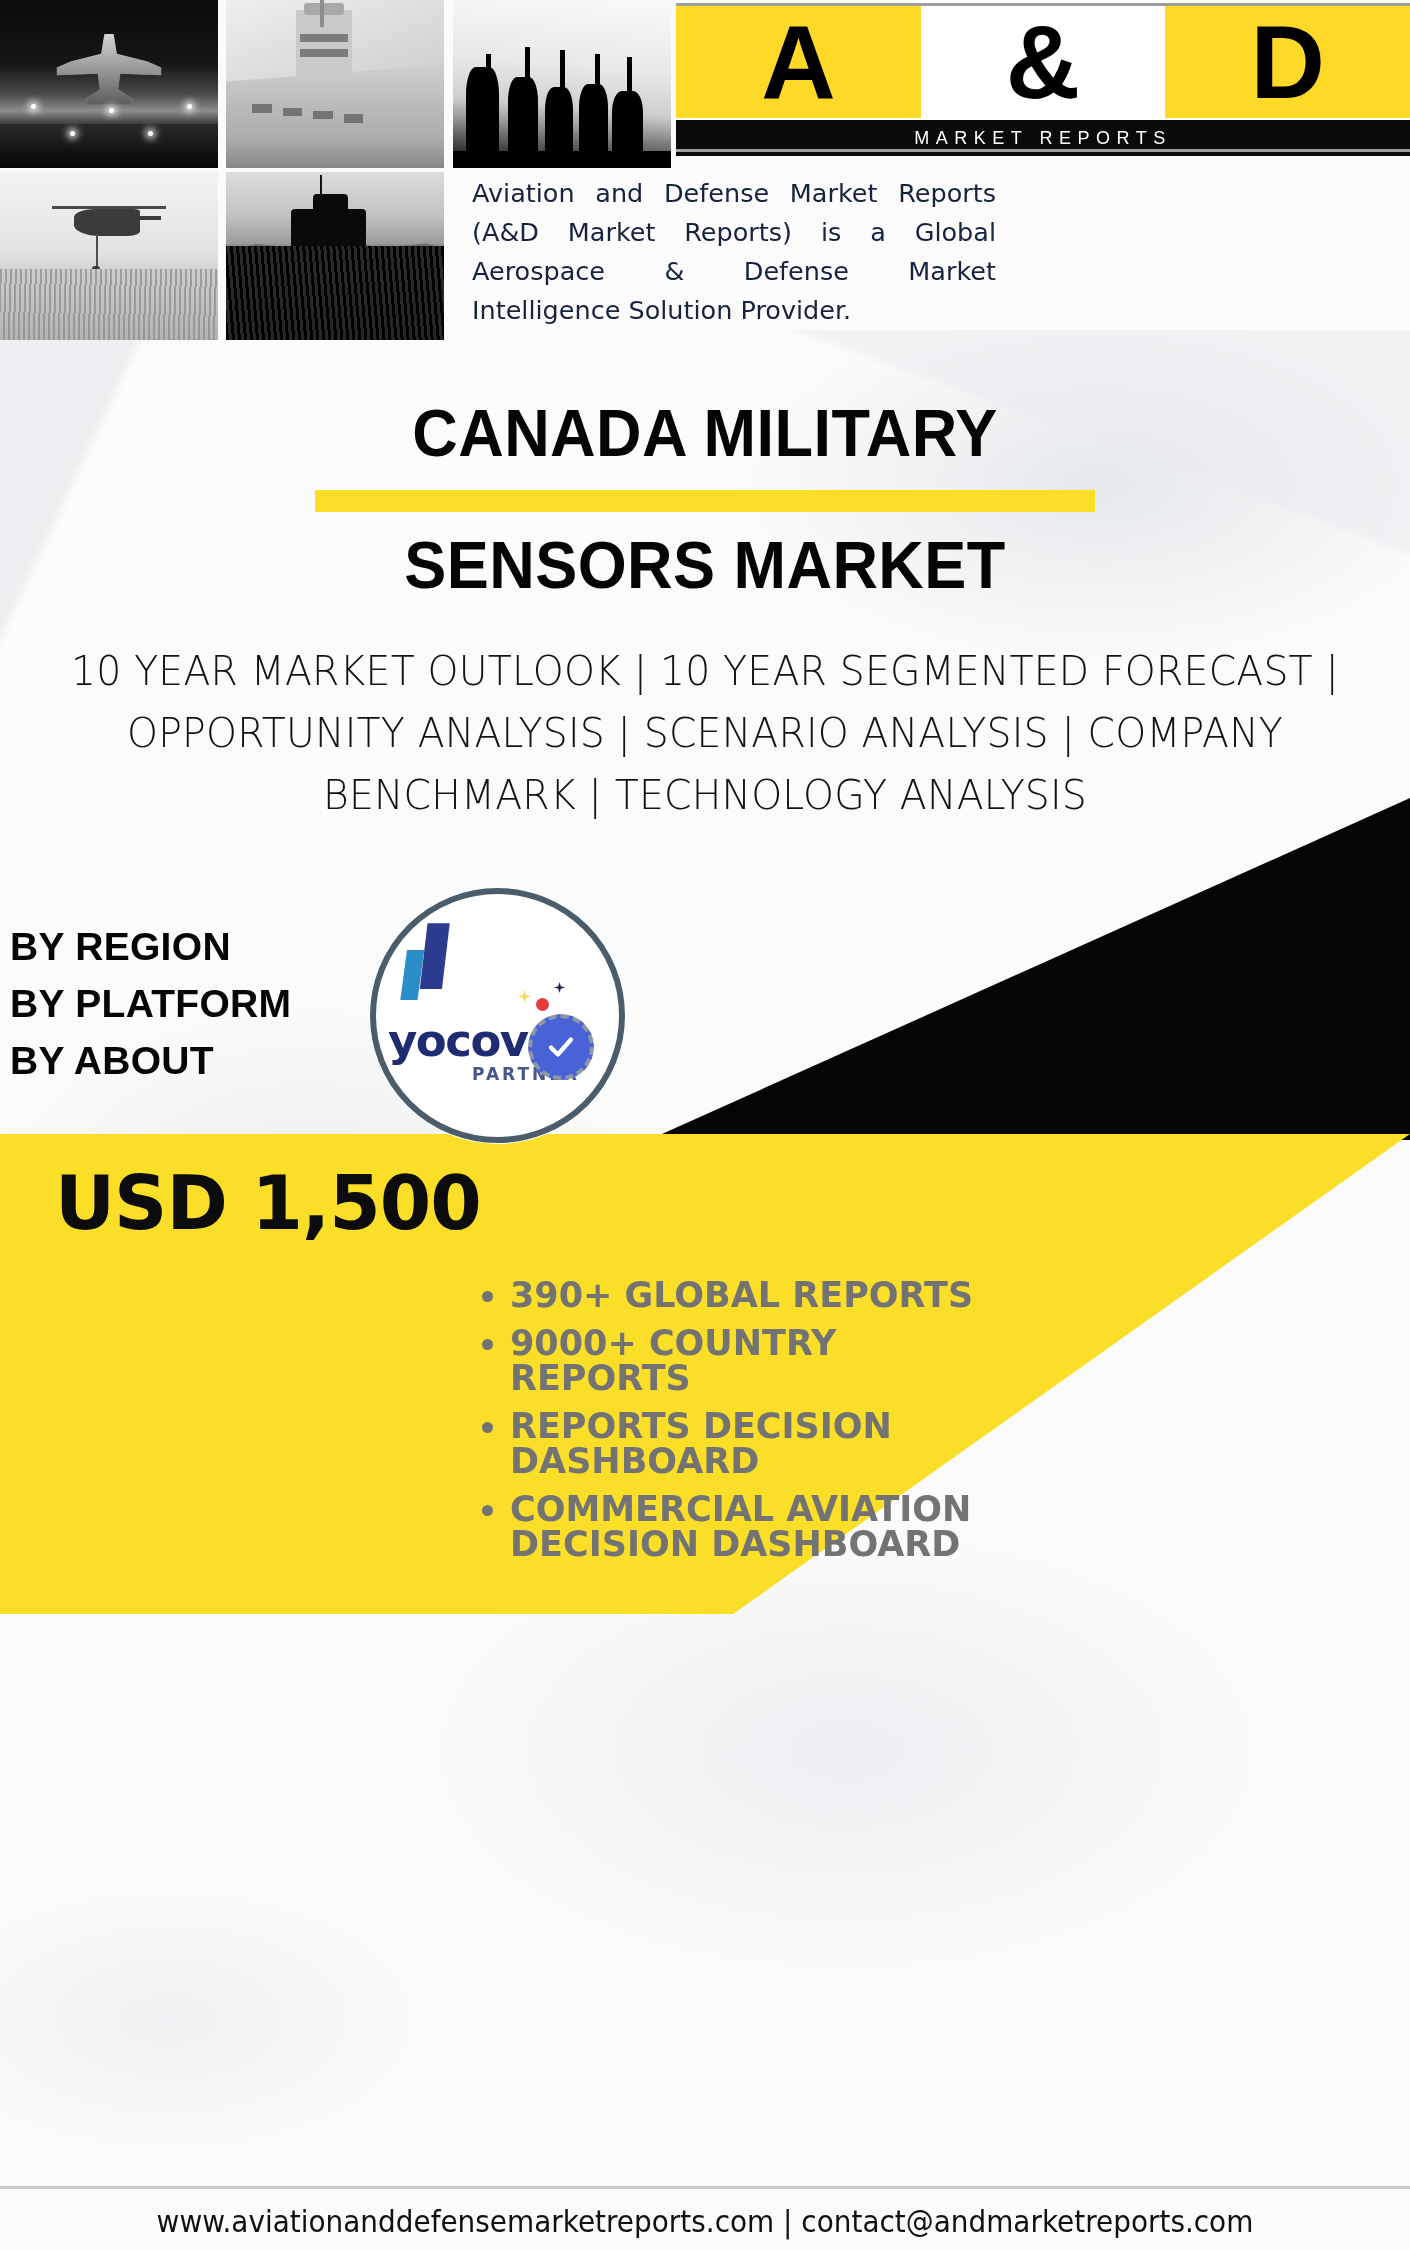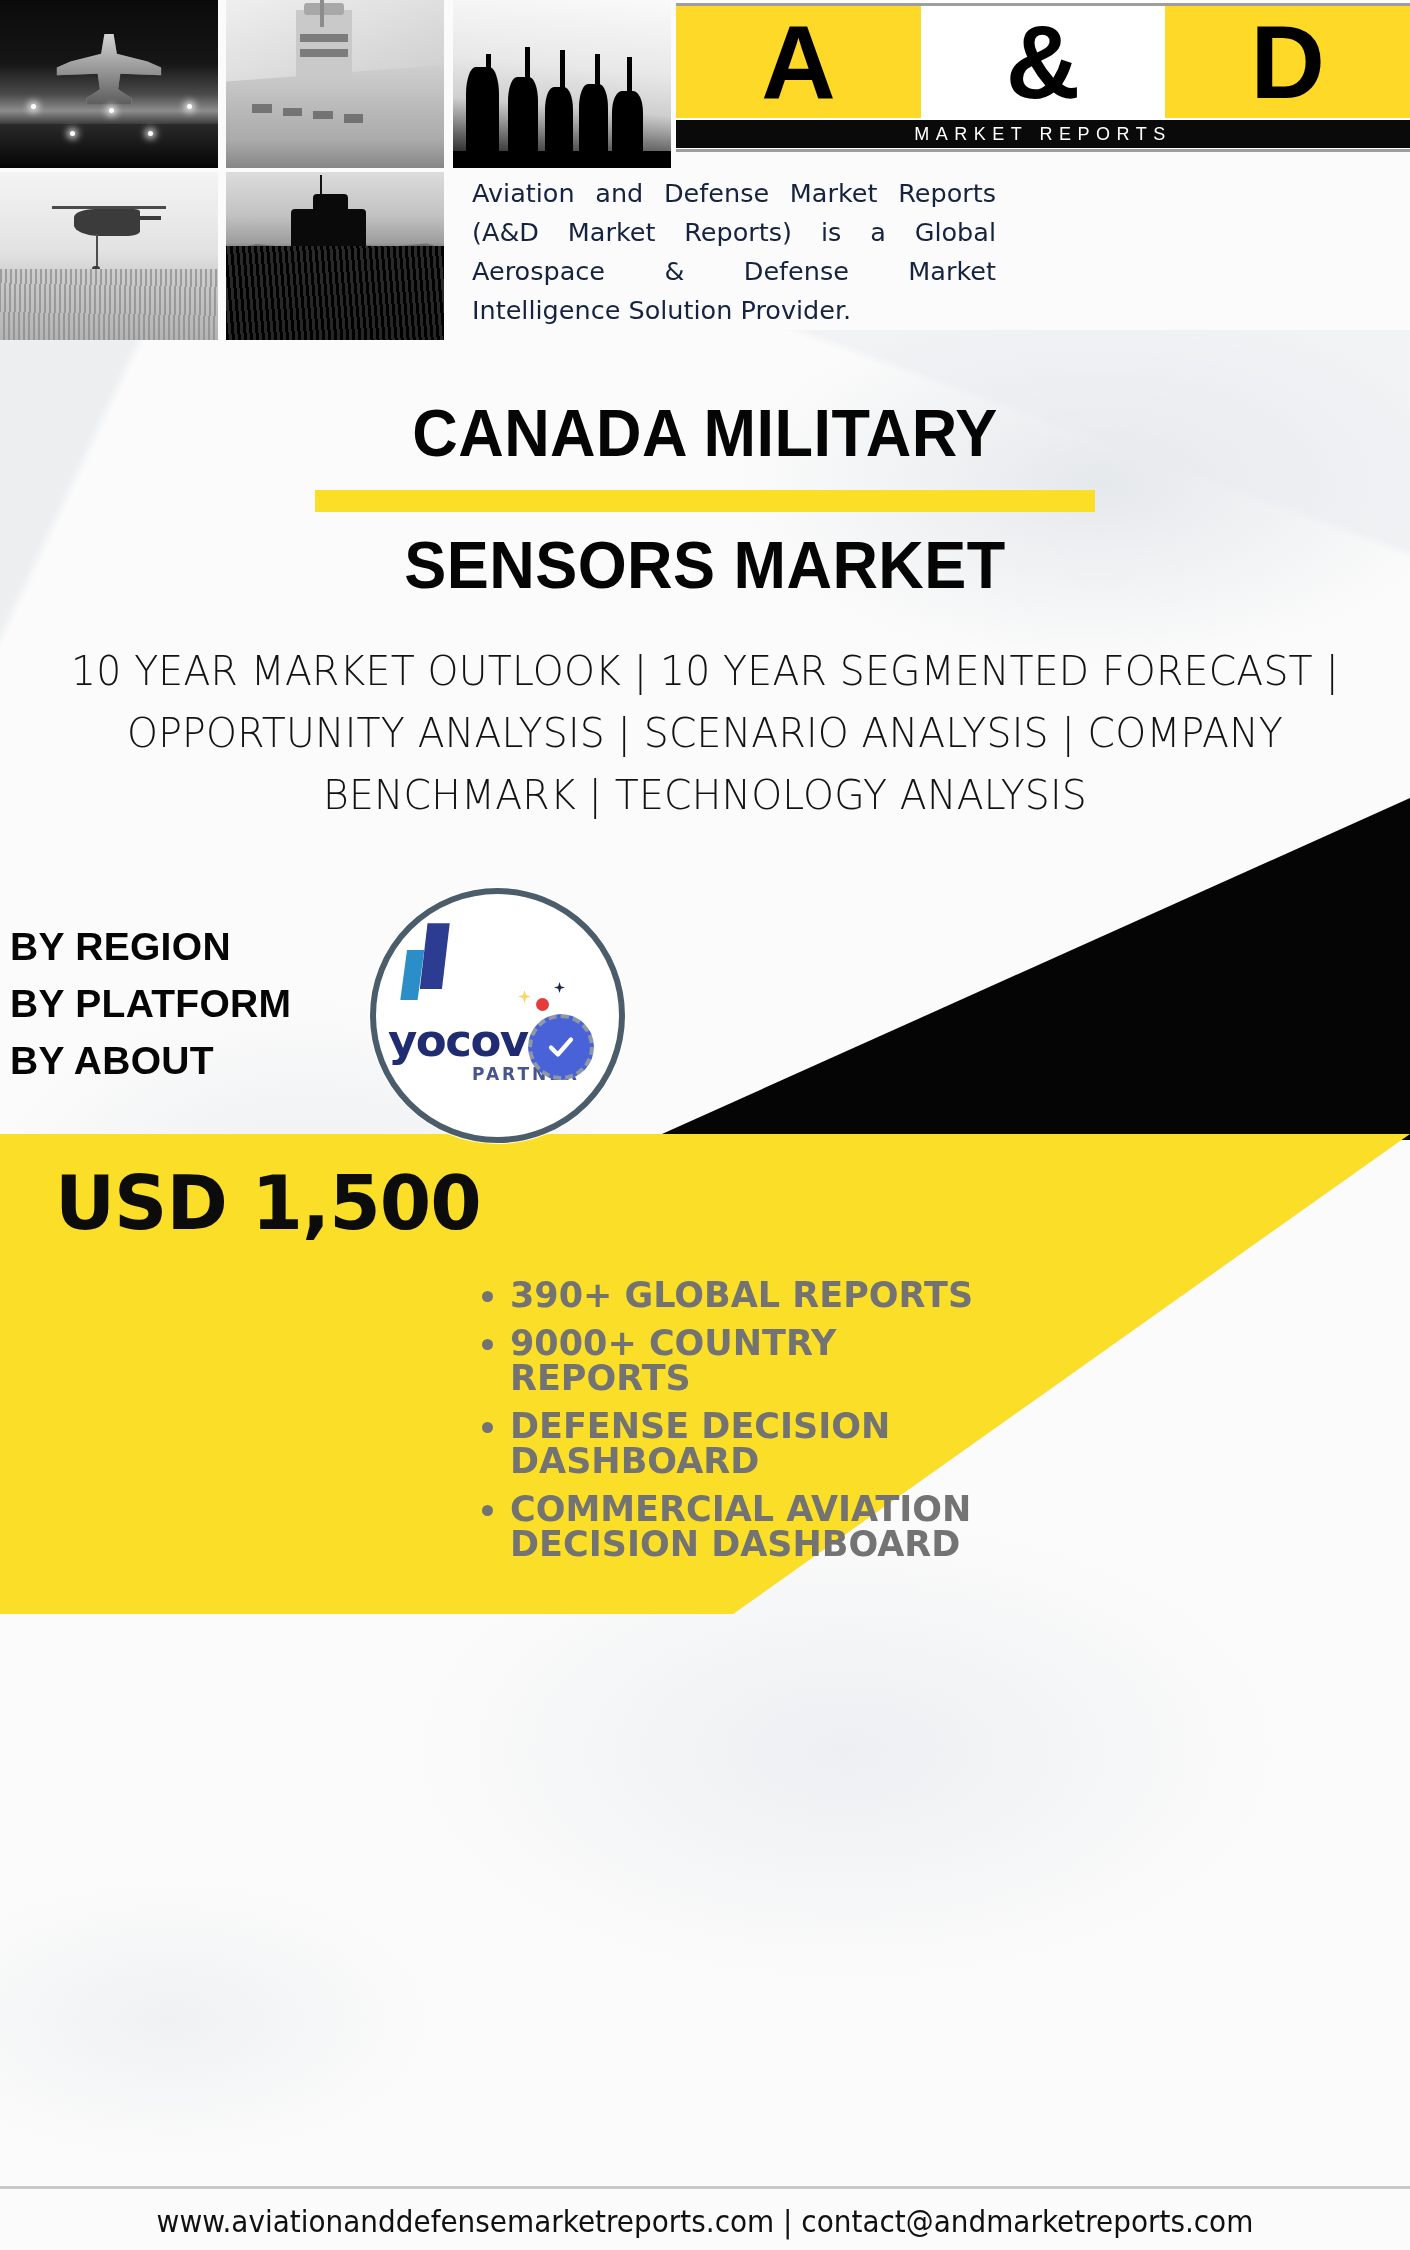--- a/index.html
+++ b/index.html
@@ -86,21 +86,21 @@
   .ph5 .hill{position:absolute;left:0;top:40%;width:100%;height:7%;background:#6e6e6e;clip-path:polygon(0 100%,14% 40%,30% 72%,52% 30%,74% 66%,92% 36%,100% 80%,100% 100%);}
 
   
   .logo{position:absolute;left:676px;top:0;width:734px;height:152px;z-index:3;background:#fff;}
   .logo-top{position:absolute;left:0;top:3px;width:100%;height:3px;background:#9e9e9e;}
   .logo-cells{position:absolute;left:0;top:6px;width:100%;height:112px;display:flex;}
   .logo-cell{flex:1;display:flex;align-items:center;justify-content:center;
     font-size:103px;font-weight:700;line-height:1;color:#000;font-family:"Liberation Sans",sans-serif;}
   .lc-y{background:#FFD927;}
   .lc-w{background:#ffffff;}
-  .logo-band{position:absolute;left:0;top:120px;width:100%;height:28px;background:#0a0a0a;
+  .logo-band{position:absolute;left:0;top:120px;width:100%;height:36px;background:#0a0a0a;
     display:flex;align-items:center;justify-content:center;}
   .logo-band span{color:#fff;font-size:18px;letter-spacing:6.5px;font-weight:400;}
   .logo-btm{position:absolute;left:0;top:149px;width:100%;height:3px;background:#9e9e9e;}
 
   
   .desc{
     position:absolute;left:472px;top:174px;width:524px;z-index:3;
     color:#16233f;font-size:25.5px;line-height:39px;text-align:justify;
     font-family:"DejaVu Sans", sans-serif;
   }
@@ -322,21 +322,21 @@
   </div>
 
 
   <div class="price">USD 1,500</div>
 
   <div class="about">
     <div class="about-rule"></div>
     <ul>
       <li>390+ GLOBAL REPORTS</li>
       <li>9000+ COUNTRY REPORTS</li>
-      <li>DEFENSE DECISION DASHBOARD</li>
+      <li>REPORTS DECISION DASHBOARD</li>
       <li>COMMERCIAL AVIATION DECISION DASHBOARD</li>
     </ul>
   </div>
 
   <div class="footer-rule"></div>
   <div class="footer">
     <span>www.aviationanddefensemarketreports.com | contact@andmarketreports.com</span>
   </div>
 
 </div>

